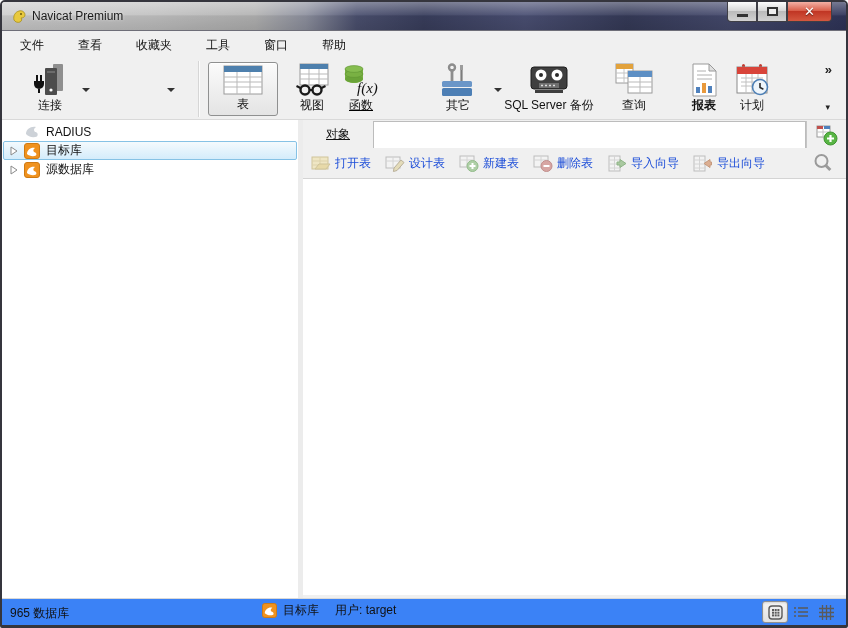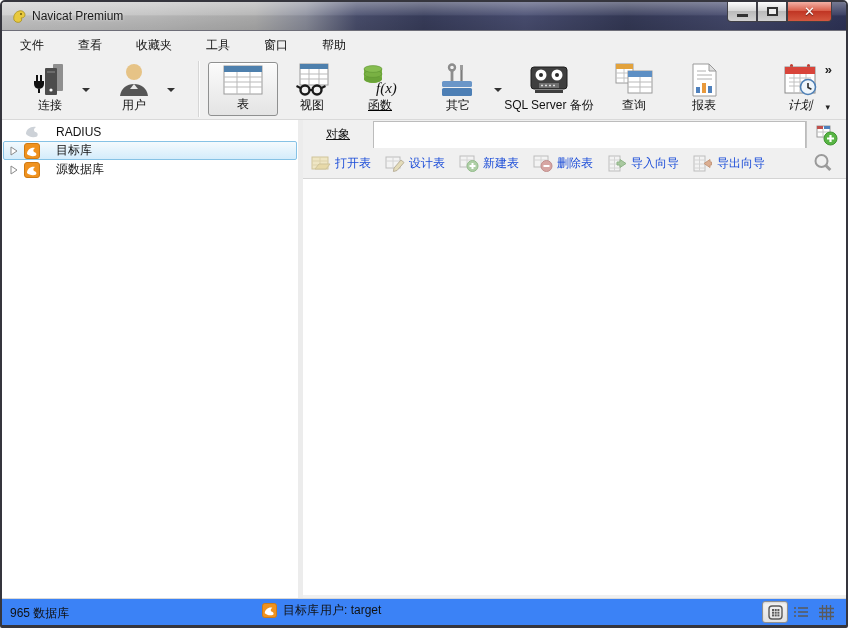--- a/index.html
+++ b/index.html
@@ -53,37 +53,37 @@
   #sidebar { position:absolute; left:0; top:118px; width:296px; height:480px; background:#fff; padding-top:2px; }
   #splitter { position:absolute; left:296px; top:118px; width:5px; height:480px; background:#ececec; }
   .tree-row { position:relative; height:19px; display:flex; align-items:center; margin:0 1px; border-radius:2px; border:1px solid transparent; }
   .tree-row.selected {
     background:linear-gradient(#f4fafd,#d4ecfb);
     border:1px solid #86c2e5;
   }
   .tree-arrow { width:10px; height:10px; margin-left:5px; }
   .tree-arrow-spacer { width:10px; margin-left:5px; }
   .tree-icon { margin-left:5px; }
-  .tree-label { font-size:12px; color:#111; margin-left:16px; }
+  .tree-label { font-size:12px; color:#111; margin-left:6px; }
   #rightpane { position:absolute; left:301px; top:118px; right:0; bottom:30px; background:#fff; }
   #tabrow { position:absolute; left:0; top:0; right:0; height:28px; background:#f0f0f0; }
   .tab-active { position:absolute; left:0; top:0; width:70px; height:28px; display:flex; align-items:center; justify-content:center; font-size:12px; color:#111; background:#f0f0f0;text-decoration:underline; }
   .tab-rest { position:absolute; left:70px; top:1px; right:40px; height:27px; background:#fff; border:1px solid #bcbcbc; border-bottom:none; }
   .newtab-zone { position:absolute; right:0; top:1px; width:40px; height:27px; border-left:1px solid #c5c5c5; display:flex; align-items:center; justify-content:center; }
   #objtoolbar { position:absolute; left:0; top:28px; right:0; height:31px; background:#f0f0f0; border-bottom:1px solid #d4d4d4; display:flex; align-items:center; padding-left:8px; }
   .obj-btn { display:flex; align-items:center; margin-right:14px; }
   .obj-btn span { font-size:12px; color:#1d4ed8; margin-left:4px; white-space:nowrap; }
   .search-btn { position:absolute; right:12px; top:32px; }
   #objcontent { position:absolute; left:0; top:59px; right:0; bottom:0; background:#fff; }
   
   #statusbar { position:absolute; left:0; bottom:0; width:100%; height:27px; background:#3b82f6; border-top:1px solid #d9d9d9; font-size:12px; color:#111; }
   #status-left { position:absolute; left:8px; top:6px; }
   #status-conn { position:absolute; left:260px; top:3px; display:flex; align-items:center; }
   #status-conn .tree-label { margin-left:6px; }
-  #status-user { margin-left:1px; font-size:12px; }
+  #status-user { margin-left:16px; font-size:12px; }
   #view-btns { position:absolute; right:6px; top:2px; display:flex; align-items:center; }
   .view-btn { width:26px; height:22px; display:flex; align-items:center; justify-content:center; }
   .view-btn.pressed { border:1px solid #8f9090; border-radius:3px; background:linear-gradient(#f5f5f5,#e2e2e2); box-shadow:inset 0 1px 2px #00000022; }
 </style>
 </head>
 <body>
 
 <div id="window">
 
   <div id="menubar">
@@ -127,30 +127,20 @@
           <rect x="5" y="12" width="2" height="6" fill="#111"></rect>
           <rect x="9" y="12" width="2" height="6" fill="#111"></rect>
           <path d="M3 18h10v3a5 5 0 0 1-10 0z" fill="#111"></path>
           <path d="M8 26v4" stroke="#111" stroke-width="2" fill="none"></path>
         </svg>
       </div>
       <span class="tb-label">连接</span>
     </div>
     <div class="dd-arrow" style="left:80px;"></div>
 
-    <div class="tb-item" style="left:106px; width:52px;">
-      <div class="ticon">
-        <svg width="36" height="34" viewBox="0 0 36 34">
-          <circle cx="18" cy="9" r="8" fill="#e6c386"></circle>
-          <path d="M4 33c1-8 7-12 14-12s13 4 14 12z" fill="#565656"></path>
-          <path d="M18 21l-4 5h8z" fill="#e9e9e9"></path>
-        </svg>
-      </div>
-      <span class="tb-label">用户</span>
-    </div>
     <div class="dd-arrow" style="left:165px;"></div>
 
     <div class="tb-sep" style="left:196px;"></div>
 
     <div class="tb-item tb-active" style="left:206px; width:70px;">
       <div class="ticon">
         <svg width="44" height="32" viewBox="0 0 44 32">
           <rect x="3" y="2" width="38" height="28" fill="#fff" stroke="#9a9a9a"></rect>
           <rect x="3" y="2" width="38" height="6" fill="#4e80ad"></rect>
           <path d="M3 13h38M3 18h38M3 23h38M16 8v22M29 8v22" stroke="#b9b9b9" fill="none"></path>
@@ -166,21 +156,21 @@
           <rect x="8" y="1" width="28" height="5" fill="#4e80ad"></rect>
           <path d="M8 11h28M8 16h28M17 6v16M27 6v16" stroke="#b9b9b9" fill="none"></path>
           <circle cx="13" cy="27" r="4.5" fill="none" stroke="#1a1a1a" stroke-width="2.4"></circle>
           <circle cx="25" cy="27" r="4.5" fill="none" stroke="#1a1a1a" stroke-width="2.4"></circle>
           <path d="M17.5 27h3M8.5 25l-4-2M29.5 25l4-2" stroke="#1a1a1a" stroke-width="2" fill="none"></path>
         </svg>
       </div>
       <span class="tb-label">视图</span>
     </div>
 
-    <div class="tb-item" style="left:352px; width:52px;text-decoration:underline;">
+    <div class="tb-item" style="left:333px; width:52px;text-decoration:underline;">
       <div class="ticon">
         <svg width="40" height="34" viewBox="0 0 40 34">
           <path d="M4 6v10c0 2.2 4 4 9 4s9-1.8 9-4V6" fill="#79b143"></path>
           <ellipse cx="13" cy="16" rx="9" ry="3.4" fill="#6aa338"></ellipse>
           <ellipse cx="13" cy="11" rx="9" ry="3.4" fill="#79b143" stroke="#5d9230" stroke-width="0.6"></ellipse>
           <ellipse cx="13" cy="6" rx="9" ry="3.4" fill="#86bd50" stroke="#5d9230" stroke-width="0.6"></ellipse>
           <text x="16" y="30" font-size="15" font-style="italic" font-family="'Liberation Serif',serif" fill="#111">f(x)</text>
         </svg>
       </div>
       <span class="tb-label">函数</span>
@@ -224,35 +214,35 @@
           <rect x="3" y="1" width="17" height="5" fill="#e2a23c"></rect>
           <path d="M3 10h17M3 15h17M11 6v14" stroke="#c4c4c4" fill="none"></path>
           <rect x="15" y="8" width="24" height="22" fill="#fff" stroke="#9a9a9a"></rect>
           <rect x="15" y="8" width="24" height="6" fill="#5d8fc4"></rect>
           <path d="M15 19h24M15 24h24M27 14v16" stroke="#b9b9b9" fill="none"></path>
         </svg>
       </div>
       <span class="tb-label">查询</span>
     </div>
 
-    <div class="tb-item" style="left:676px; width:52px;">
+    <div class="tb-item" style="left:676px; width:52px;font-weight:bold;">
       <div class="ticon">
         <svg width="34" height="34" viewBox="0 0 34 34">
           <path d="M6 1h16l7 7v25H6z" fill="#fff" stroke="#9a9a9a"></path>
           <path d="M22 1l7 7h-7z" fill="#e0e0e0" stroke="#9a9a9a"></path>
           <path d="M10 8h9M10 12h15M10 16h15" stroke="#b0b0b0" fill="none"></path>
           <rect x="9" y="24" width="4" height="6" fill="#4f81bd"></rect>
           <rect x="15" y="20" width="4" height="10" fill="#e8993c"></rect>
           <rect x="21" y="23" width="4" height="7" fill="#4f81bd"></rect>
         </svg>
       </div>
       <span class="tb-label">报表</span>
     </div>
 
-    <div class="tb-item" style="left:772px; width:52px;font-style:italic;">
+    <div class="tb-item" style="left:724px; width:52px;">
       <div class="ticon">
         <svg width="38" height="34" viewBox="0 0 38 34">
           <rect x="9" y="1" width="3" height="6" rx="1.5" fill="#c33c31"></rect>
           <rect x="26" y="1" width="3" height="6" rx="1.5" fill="#c33c31"></rect>
           <rect x="4" y="4" width="30" height="26" fill="#fff" stroke="#8a8a8a"></rect>
           <rect x="4" y="4" width="30" height="7" fill="#d8443a"></rect>
           <path d="M8 15h22M8 19h22M8 23h22M13 11v19M19 11v19M25 11v19" stroke="#c0c0c0" fill="none"></path>
           <circle cx="27" cy="24" r="7.5" fill="#eef5fb" stroke="#4d7fb5" stroke-width="1.6"></circle>
           <path d="M27 20v4.5l3.4 1.8" stroke="#2a2a2a" stroke-width="1.6" fill="none"></path>
         </svg>

